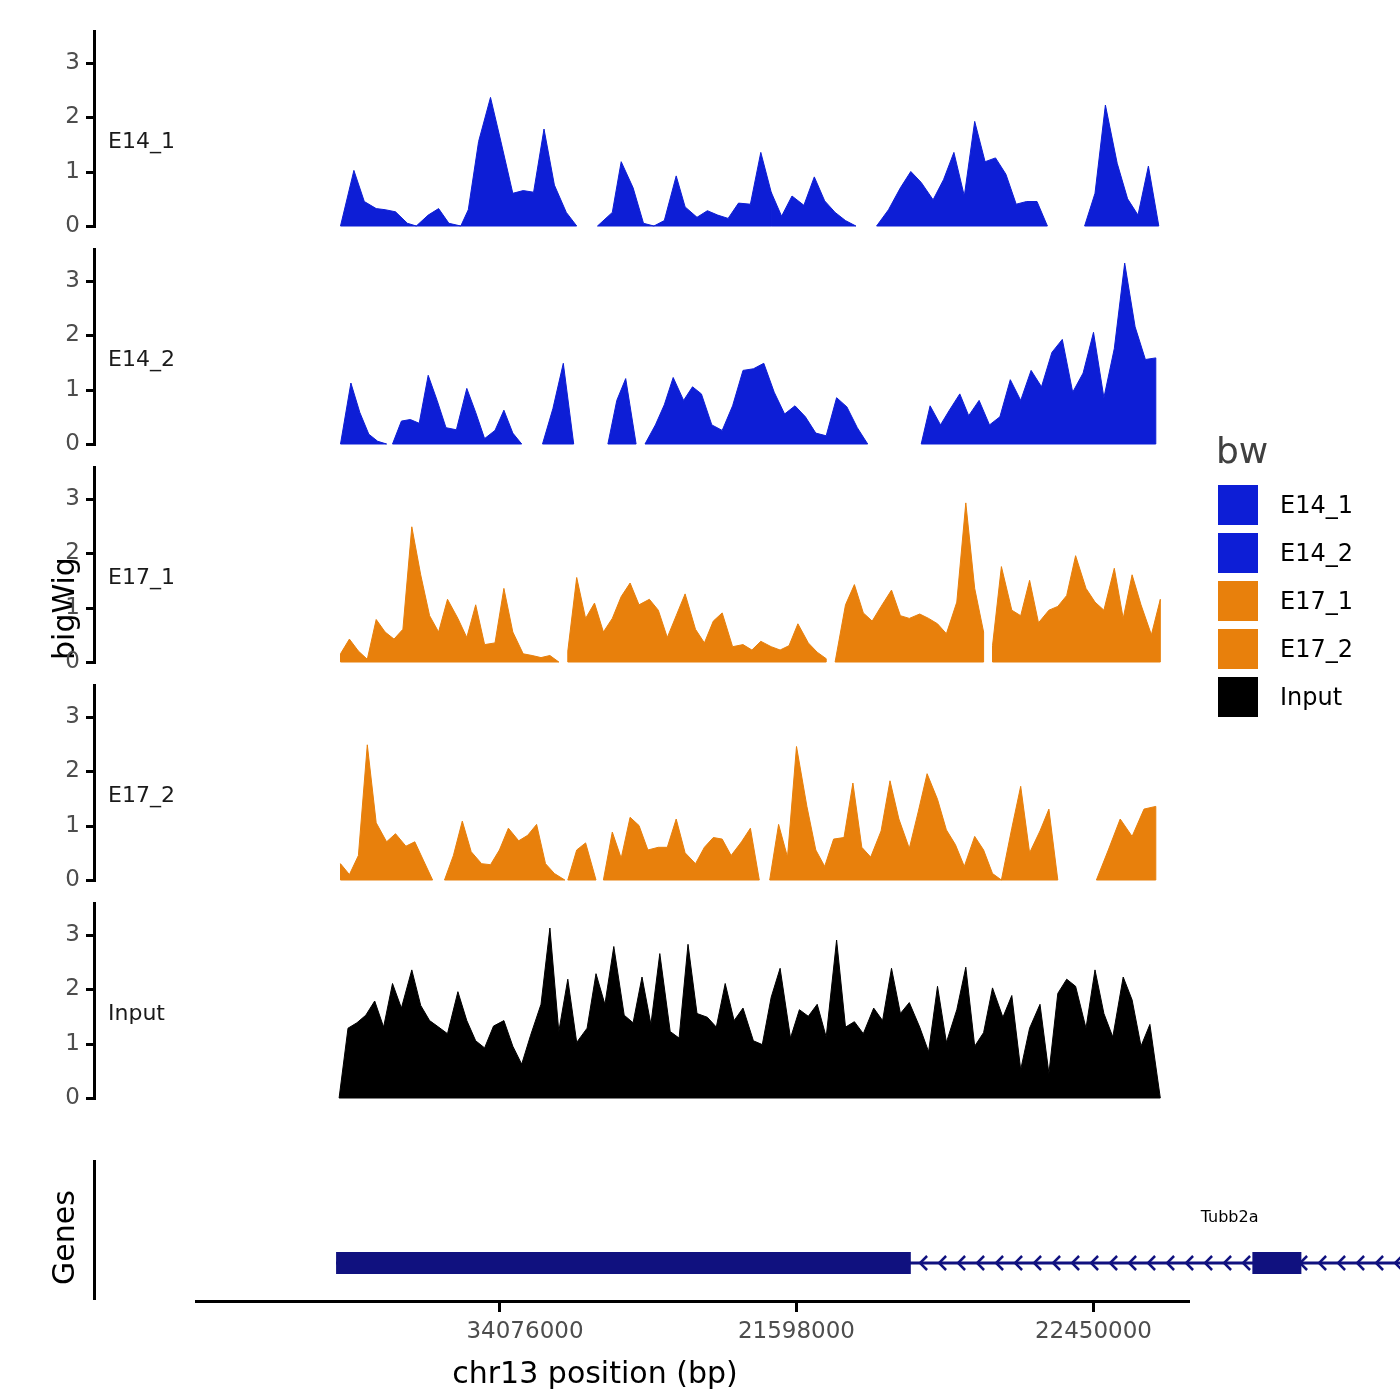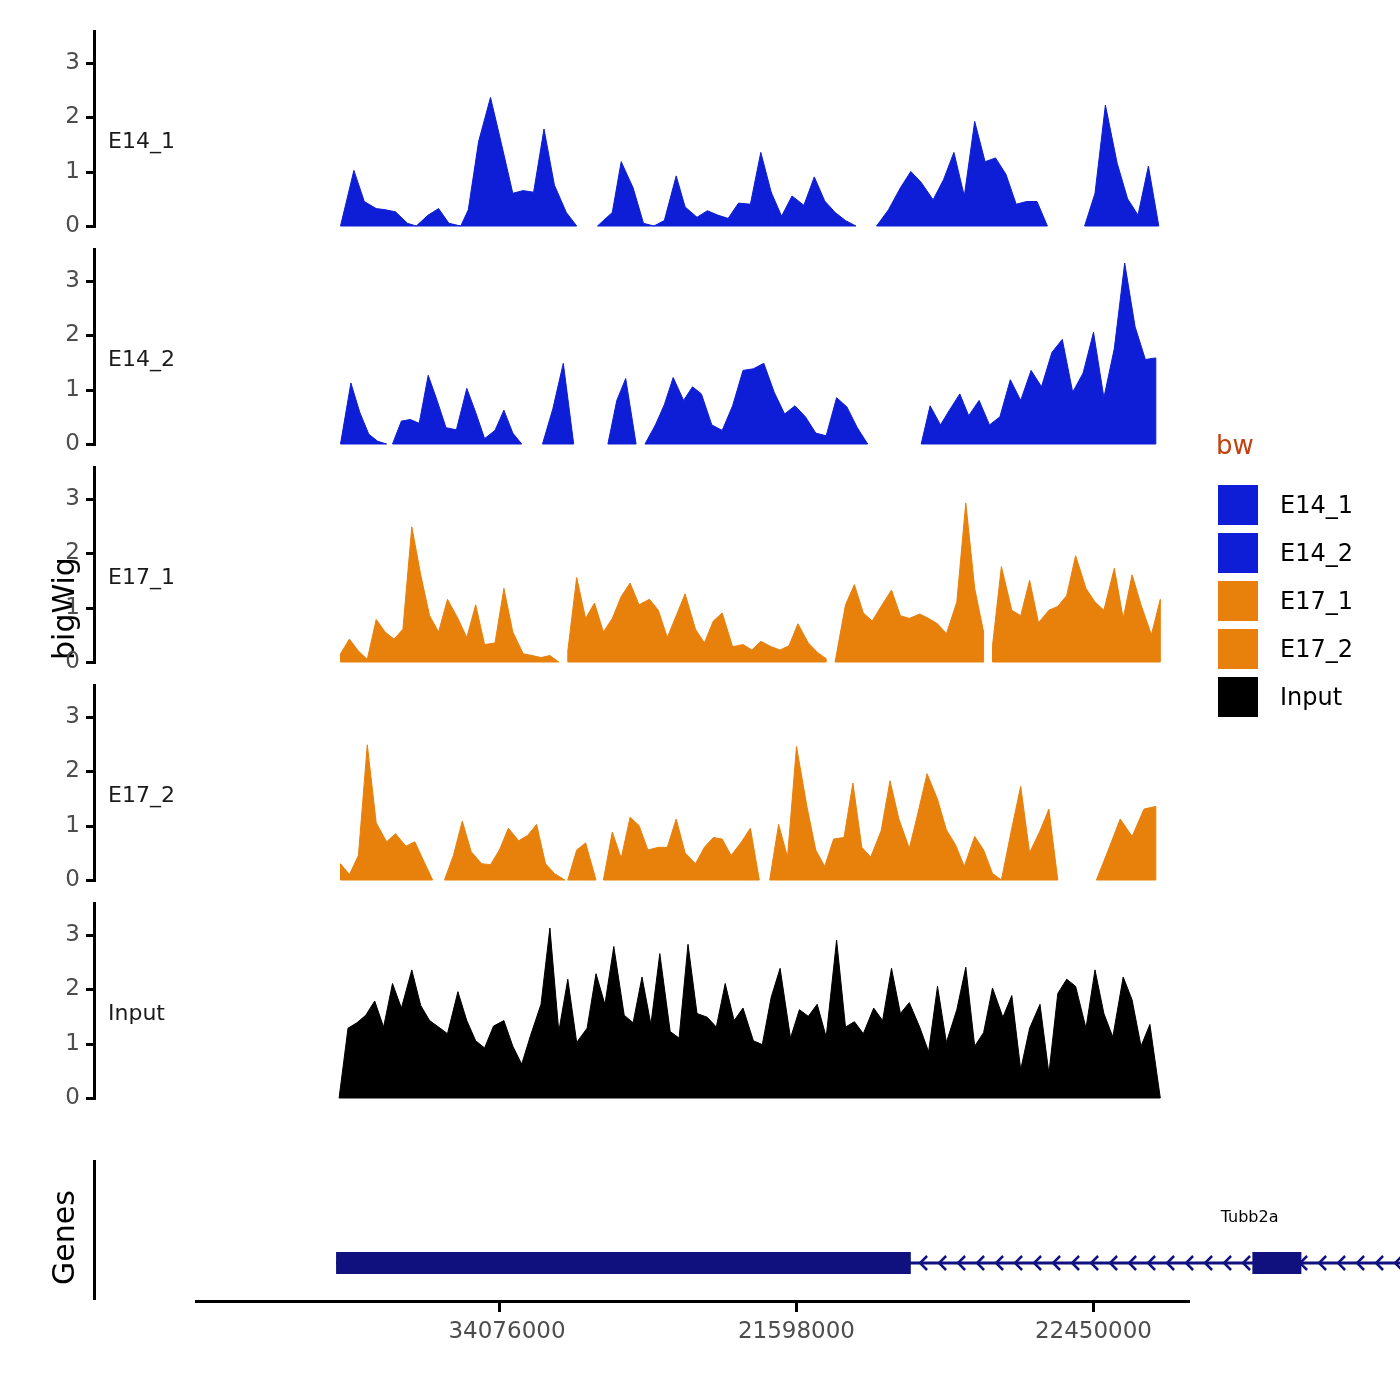--- a/index.html
+++ b/index.html
@@ -11,28 +11,28 @@
   .tick-label{position:absolute;font-size:23px;color:#4d4d4d;text-align:right;white-space:nowrap;}
   .track-label{position:absolute;font-size:22px;color:#1a1a1a;white-space:nowrap;}
 
   .panel{position:absolute;}
   .panel svg{display:block;}
 
   .rot-label{position:absolute;font-size:30px;color:#000000;
     transform-origin:0 0;transform:rotate(-90deg);white-space:nowrap;}
 
   .legend{position:absolute;}
-  .legend-title{position:absolute;font-size:26px;color:#c2410c;}
+  .legend-title{position:absolute;font-size:36px;color:#404040;}
   .legend-row{position:absolute;display:flex;align-items:center;}
   .legend-swatch{width:40px;height:40px;display:block;}
   .legend-text{font-size:24px;color:#000000;margin-left:22px;white-space:nowrap;}
 
   .xaxis-label{position:absolute;font-size:30px;color:#000000;text-align:center;width:100%;}
   .xtick-label{position:absolute;font-size:23px;color:#4d4d4d;white-space:nowrap;transform:translateX(-50%);}
-  .gene-name{position:absolute;font-size:16px;color:#000000;white-space:nowrap;transform:translateX(-50%);margin-left:20px;}
+  .gene-name{position:absolute;font-size:16px;color:#000000;white-space:nowrap;transform:translateX(-50%);}
 </style>
 </head>
 <body>
 
 <div id="root">
 
   <div class="rot-label" style="left:46px;top:660px;">bigWig</div>
   <div class="rot-label" style="left:46px;top:1285px;">Genes</div>
 
   <div id="panels">
@@ -234,27 +234,28 @@
           <rect x="1442.4626865671642" y="19" width="54.94776119402991" height="22" fill="#10117f"></rect>
           <rect x="2073.619402985075" y="19" width="59.402985074626486" height="22" fill="#10117f"></rect>
         </svg>
       </div>
       <div class="gene-name" style="left: 1229.55px; top: 1207px;">Tubb2a</div>
     </div>
 
   <div id="xaxis">
       <div class="axis-line" style="left: 195px; top: 1300px; width: 995px; height: 3px;"></div>
       <div class="tick" style="left: 498.44px; top: 1303px; width: 3px; height: 9px;"></div>
-      <div class="xtick-label" style="left: 507px; top: 1317px;">34076000</div>
+      <div class="xtick-label" style="left: 525px; top: 1317px;">34076000</div>
       <div class="tick" style="left: 795.455px; top: 1303px; width: 3px; height: 9px;"></div>
       <div class="xtick-label" style="left: 796.455px; top: 1317px;">21598000</div>
       <div class="tick" style="left: 1092.47px; top: 1303px; width: 3px; height: 9px;"></div>
       <div class="xtick-label" style="left: 1093.47px; top: 1317px;">22450000</div>
     </div>
 
+  <div class="xaxis-label" style="left:0;top:1355px;width:1190px;">chr13 position (bp)</div>
 
   <div class="legend" style="left:1210px;top:430px;">
     <div class="legend-title" style="left:6px;top:0;">bw</div>
     <div id="legend-rows">
         <div class="legend-row" style="left: 8px; top: 55px;">
           <span class="legend-swatch" style="background: rgb(13, 30, 214);"></span>
           <span class="legend-text">E14_1</span>
         </div>
         <div class="legend-row" style="left: 8px; top: 103px;">
           <span class="legend-swatch" style="background: rgb(13, 30, 214);"></span>

